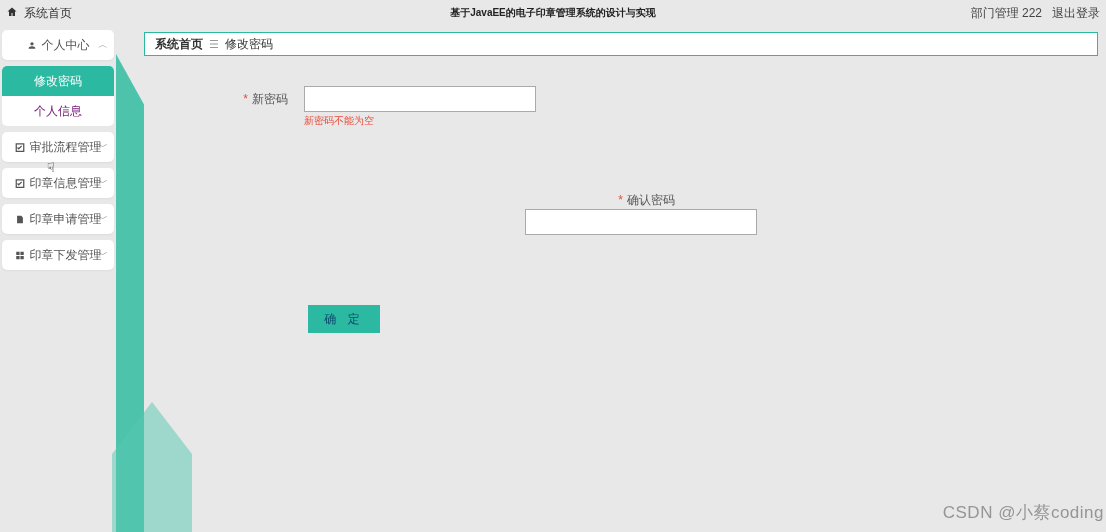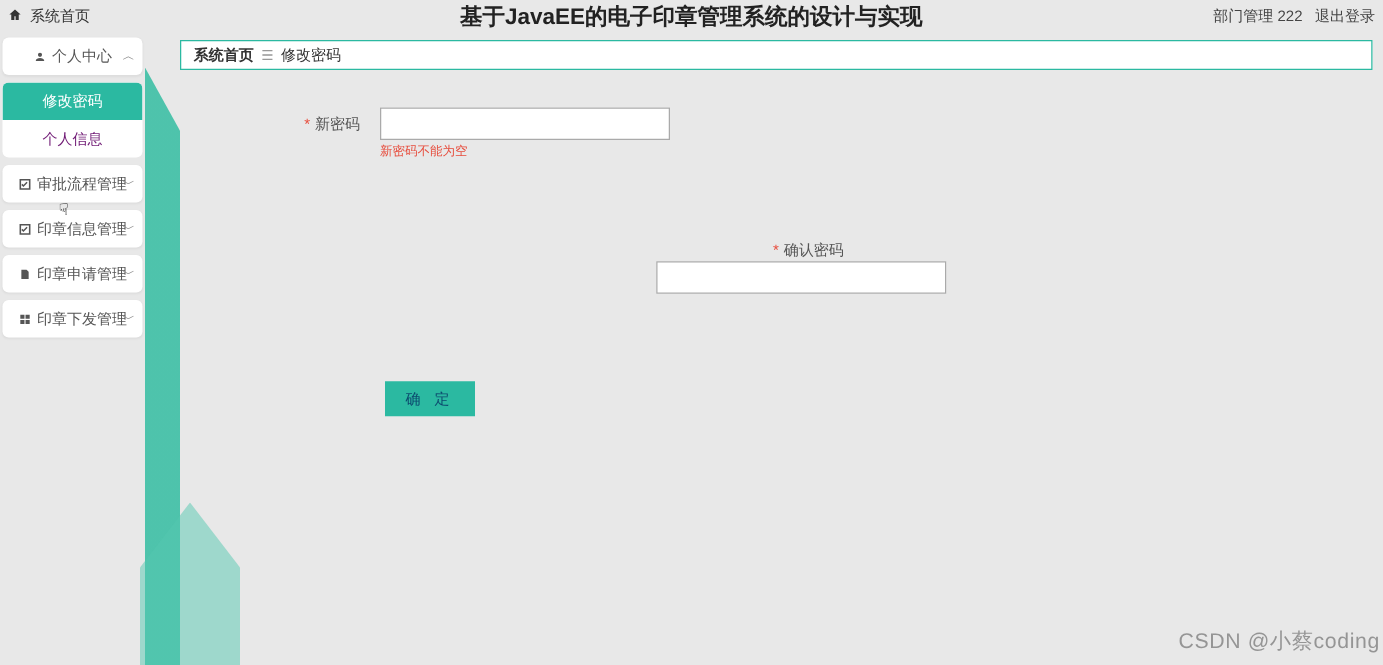--- a/index.html
+++ b/index.html
@@ -23,21 +23,21 @@
       display: flex;
       align-items: center;
       gap: 6px;
       font-size: 12px;
       color: #333;
     }
     .header-title {
       position: absolute;
       left: 50%;
       transform: translateX(-50%);
-      font-size: 18px;
+      font-size: 10px;
       font-weight: 700;
       color: #222;
     }
     .header-right {
       margin-left: auto;
       display: flex;
       gap: 10px;
       font-size: 12px;
       color: #444;
       justify-content: center;

